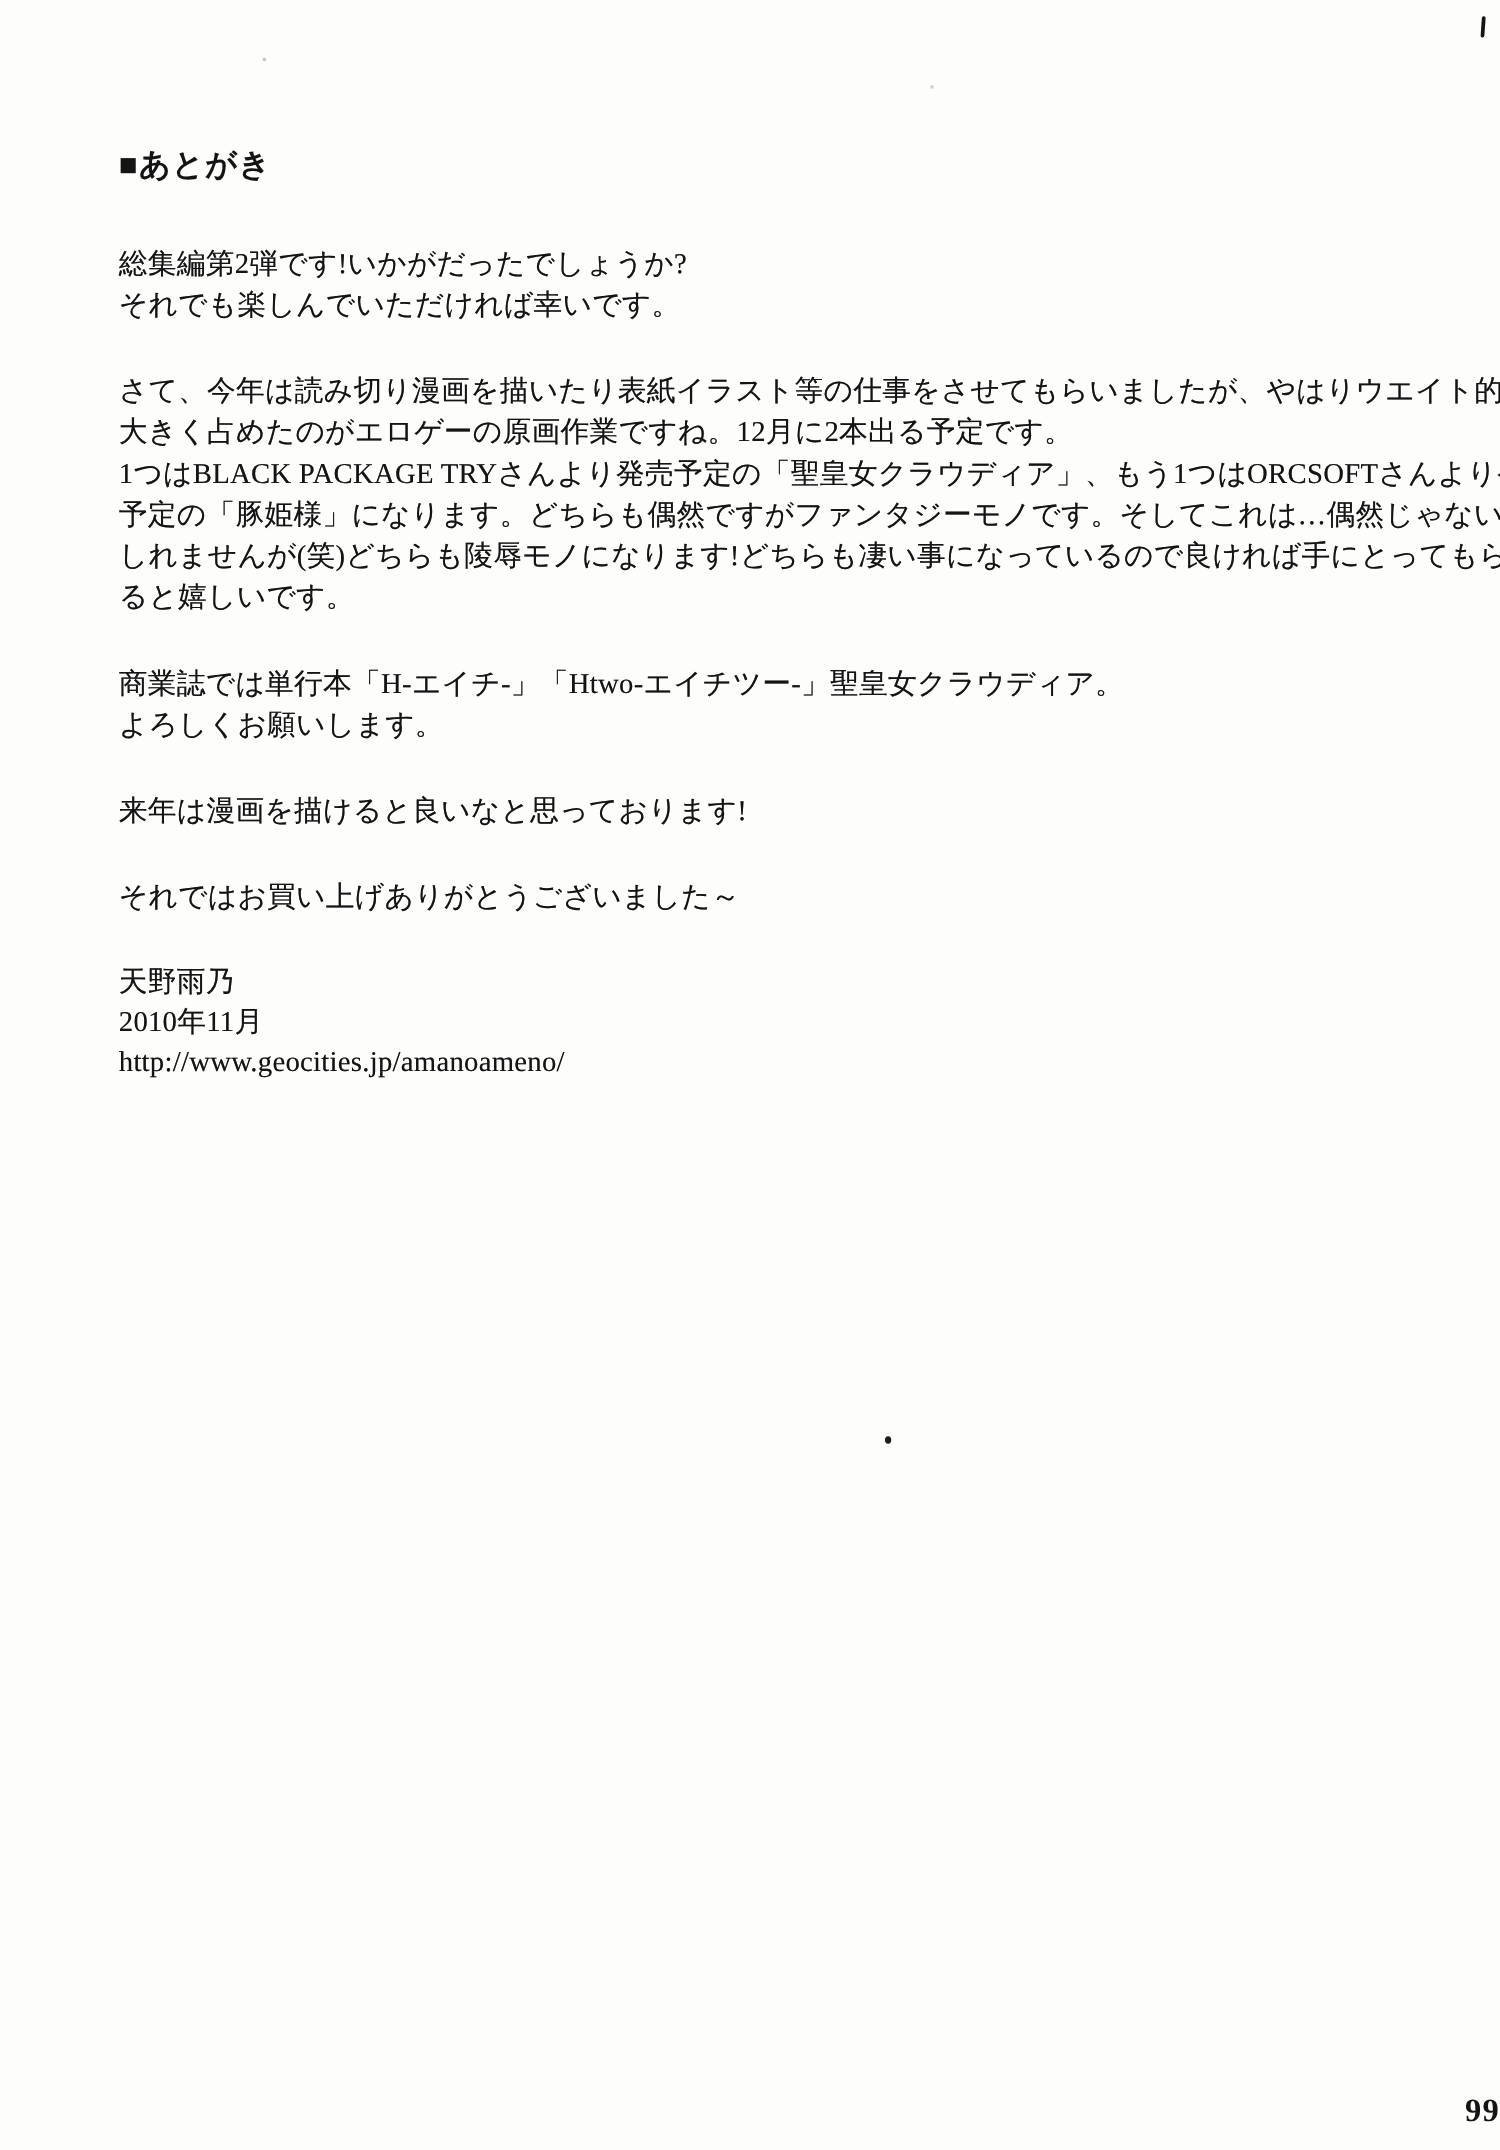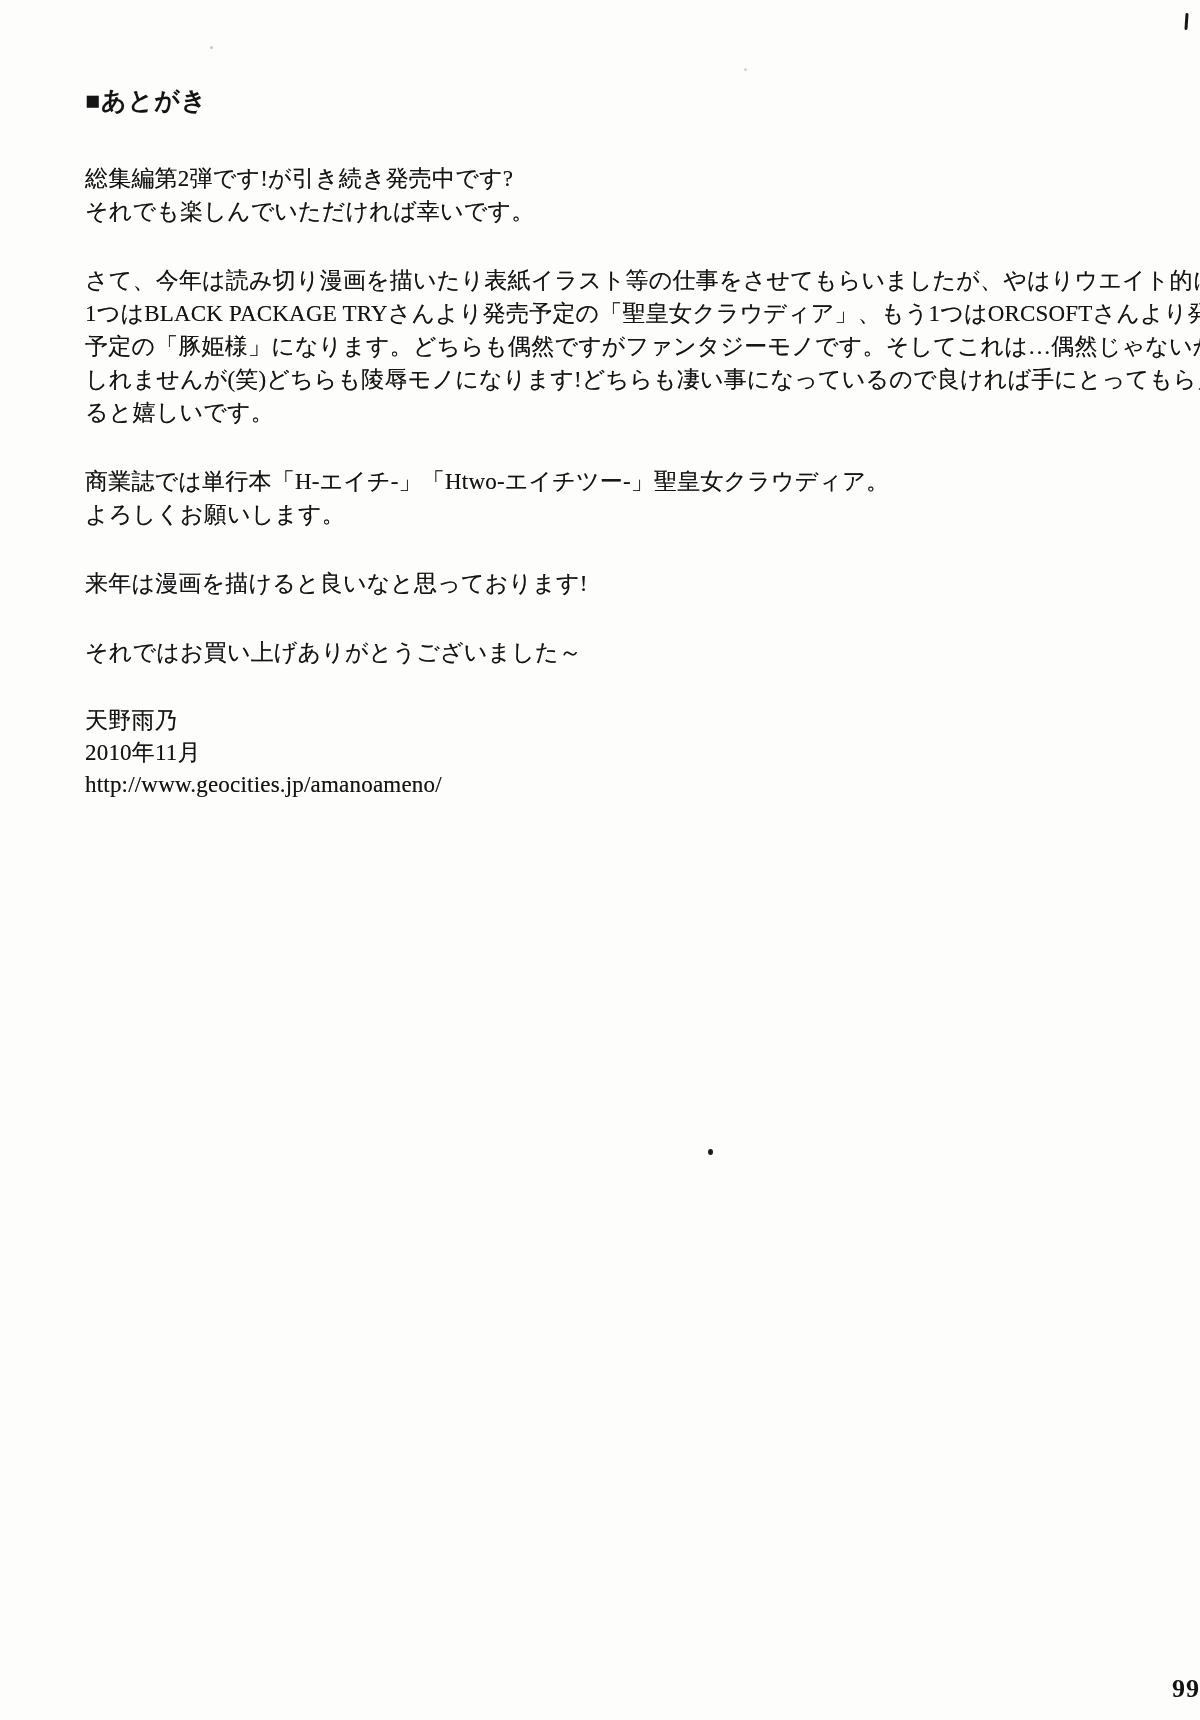--- a/index.html
+++ b/index.html
@@ -12,23 +12,23 @@
     width: 1200px;
     height: 1720px;
     background: #fdfdfc;
     overflow: hidden;
     font-family: "Liberation Serif", "DejaVu Serif", serif;
     color: #141414;
   }
   .content {
     position: absolute;
     top: 0;
-    left: 85px;
+    left: 95px;
     width: 1060px;
-    padding-top: 86px;
+    padding-top: 118px;
   }
   .heading {
     font-size: 25px;
     font-weight: bold;
     line-height: 30px;
     margin: 0 0 46px 0;
     letter-spacing: 1px;
   }
   .para {
     margin: 0 0 36px 0;
@@ -98,27 +98,28 @@
 </head>
 <body>
 
 <div class="page">
 
   <div class="content">
 
     <div class="heading">■あとがき</div>
 
     <div class="para">
-      <div class="line">総集編第2弾です!が引き続き発売中です?</div>
+      <div class="line">総集編第2弾です!いかがだったでしょうか?</div>
       <div class="line">それでも楽しんでいただければ幸いです。</div>
     </div>
 
 
     <div class="para">
       <div class="line">さて、今年は読み切り漫画を描いたり表紙イラスト等の仕事をさせてもらいましたが、やはりウエイト的にも</div>
+      <div class="line">大きく占めたのがエロゲーの原画作業ですね。12月に2本出る予定です。</div>
       <div class="line">1つはBLACK PACKAGE TRYさんより発売予定の「聖皇女クラウディア」、もう1つはORCSOFTさんより発売</div>
       <div class="line">予定の「豚姫様」になります。どちらも偶然ですがファンタジーモノです。そしてこれは…偶然じゃないかも</div>
       <div class="line">しれませんが(笑)どちらも陵辱モノになります!どちらも凄い事になっているので良ければ手にとってもらえ</div>
       <div class="line">ると嬉しいです。</div>
     </div>
 
     <div class="para">
       <div class="line">商業誌では単行本「H-エイチ-」「Htwo-エイチツー-」聖皇女クラウディア。</div>
       <div class="line">よろしくお願いします。</div>
     </div>

